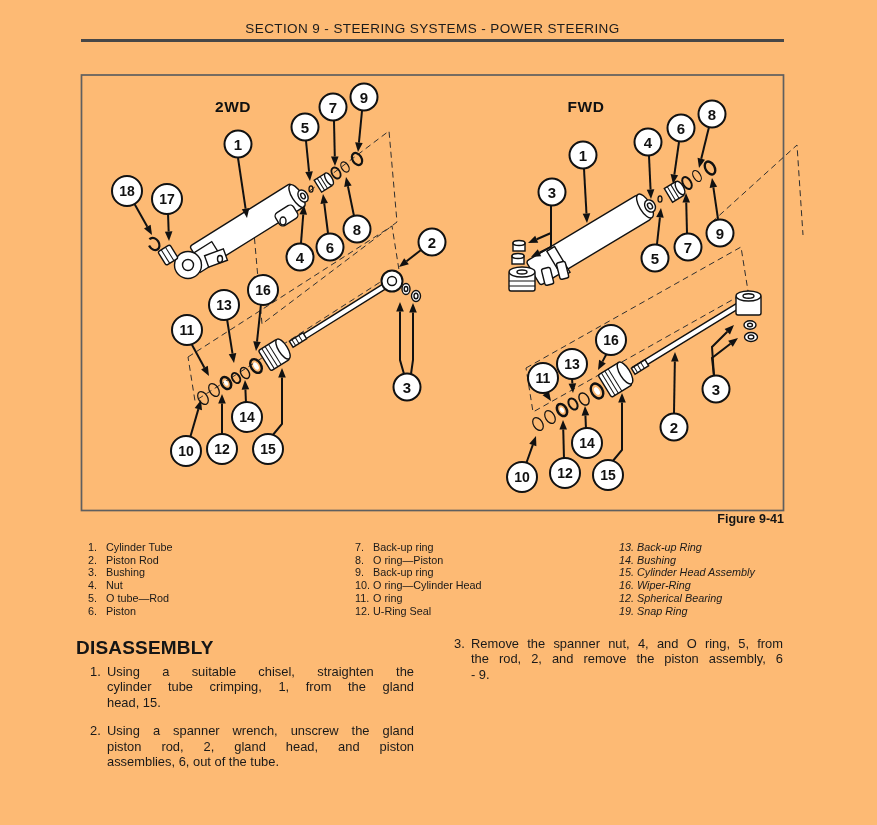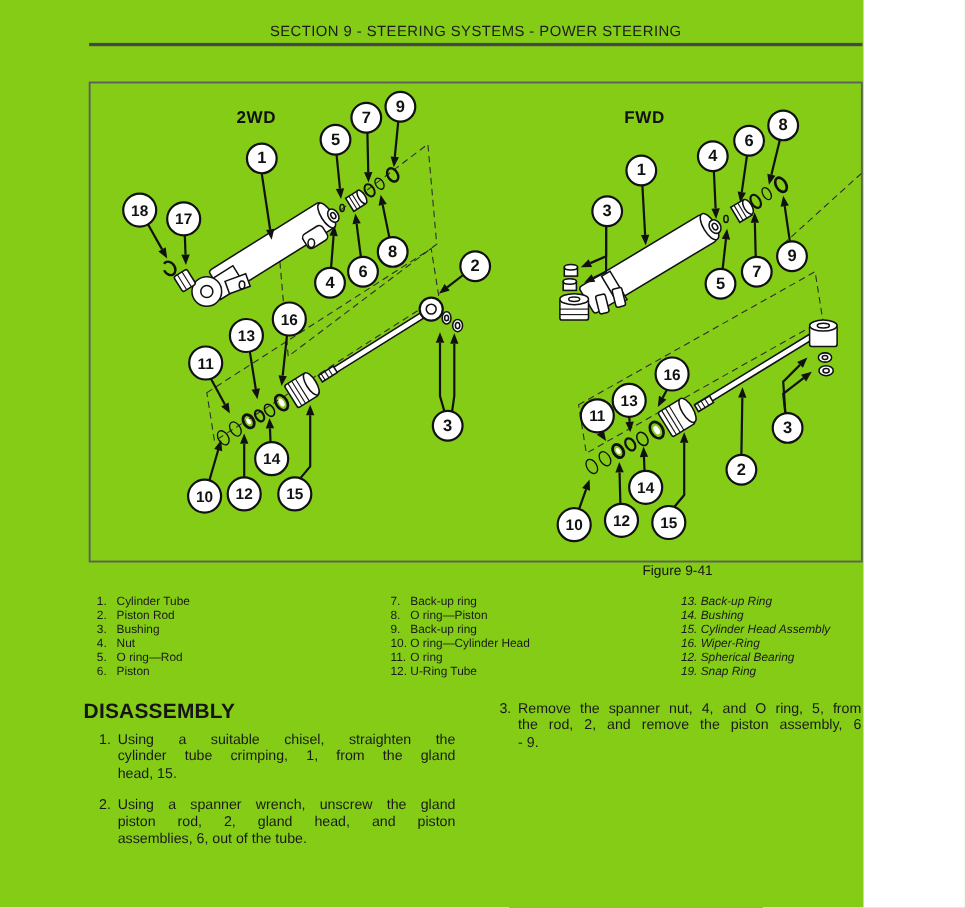--- a/index.html
+++ b/index.html
@@ -1,26 +1,26 @@
 <!DOCTYPE html>
 <html><head>
 <meta charset="utf-8">
 <style>
   html,body{margin:0;padding:0;background:#fff;}
-  .page{position:relative;width:785px;height:825px;background:#84cc16;overflow:hidden;
+  .page{position:relative;width:877px;height:825px;background:#fdba74;overflow:hidden;
         font-family:"Liberation Sans",sans-serif;color:#1a1a1a;}
   .header{position:absolute;left:81px;top:21px;width:703px;text-align:center;
           font-size:13.5px;font-weight:500;letter-spacing:.4px;color:#1c1c1c;}
   .rule{position:absolute;left:81px;top:39px;width:703px;height:3px;background:#474747;}
   svg.diagram{position:absolute;left:0;top:0;width:877px;height:825px;pointer-events:none;}
   .wshape{fill:#ffffff;stroke:#111;stroke-width:1.4;}
   .ln{stroke:#111;stroke-width:1;fill:none;}
   .plane{fill:none;stroke:#2f2f2f;stroke-width:1;stroke-dasharray:6 4;}
-  .caption{position:absolute;left:584px;top:512px;width:200px;
-           font-size:12.5px;font-weight:normal;color:#151515;}
+  .caption{position:absolute;left:584px;top:512px;width:200px;text-align:right;
+           font-size:12.5px;font-weight:bold;color:#151515;}
   .plist{position:absolute;top:541px;font-size:10.8px;line-height:12.7px;color:#1a1a1a;}
   .prow{display:flex;}
   .pnum{display:inline-block;width:18px;flex:none;}
   .plbl{flex:none;}
   .heading{position:absolute;left:76px;top:637px;font-size:19px;font-weight:bold;
            letter-spacing:.2px;color:#151515;}
   .stepcol{position:absolute;font-size:12.9px;line-height:15.4px;color:#1a1a1a;}
   .step{position:relative;padding-left:31px;margin-bottom:13px;}
   .snum{position:absolute;left:14px;top:0;}
   .jl{text-align:justify;text-align-last:justify;-moz-text-align-last:justify;}
@@ -514,21 +514,21 @@
       <div class="prow">
         <span class="pnum">3.</span>
         <span class="plbl">Bushing</span>
       </div>
       <div class="prow">
         <span class="pnum">4.</span>
         <span class="plbl">Nut</span>
       </div>
       <div class="prow">
         <span class="pnum">5.</span>
-        <span class="plbl">O ring—Rod</span>
+        <span class="plbl">O tube—Rod</span>
       </div>
       <div class="prow">
         <span class="pnum">6.</span>
         <span class="plbl">Piston</span>
       </div>
     </div>
   <div id="plist-1" class="plist" style="left:355px;">
       <div class="prow">
         <span class="pnum">7.</span>
         <span class="plbl">Back-up ring</span>
@@ -544,21 +544,21 @@
       <div class="prow">
         <span class="pnum">10.</span>
         <span class="plbl">O ring—Cylinder Head</span>
       </div>
       <div class="prow">
         <span class="pnum">11.</span>
         <span class="plbl">O ring</span>
       </div>
       <div class="prow">
         <span class="pnum">12.</span>
-        <span class="plbl">U-Ring Tube</span>
+        <span class="plbl">U-Ring Seal</span>
       </div>
     </div>
   <div id="plist-2" class="plist" style="left:619px;font-style:italic;">
       <div class="prow">
         <span class="pnum">13.</span>
         <span class="plbl">Back-up Ring</span>
       </div>
       <div class="prow">
         <span class="pnum">14.</span>
         <span class="plbl">Bushing</span>

